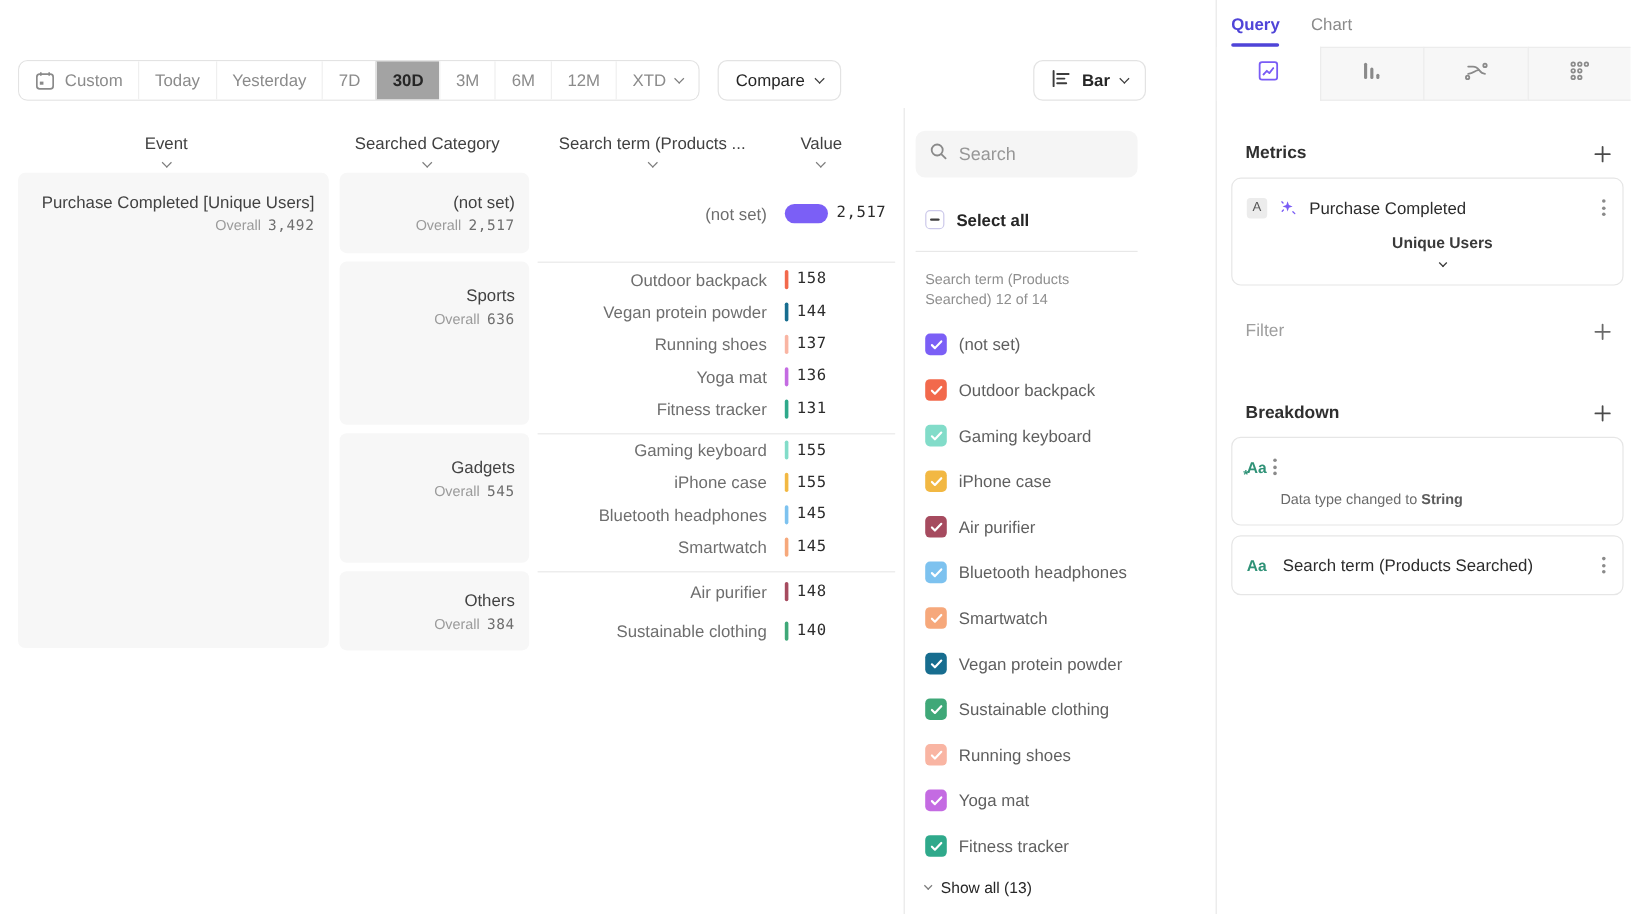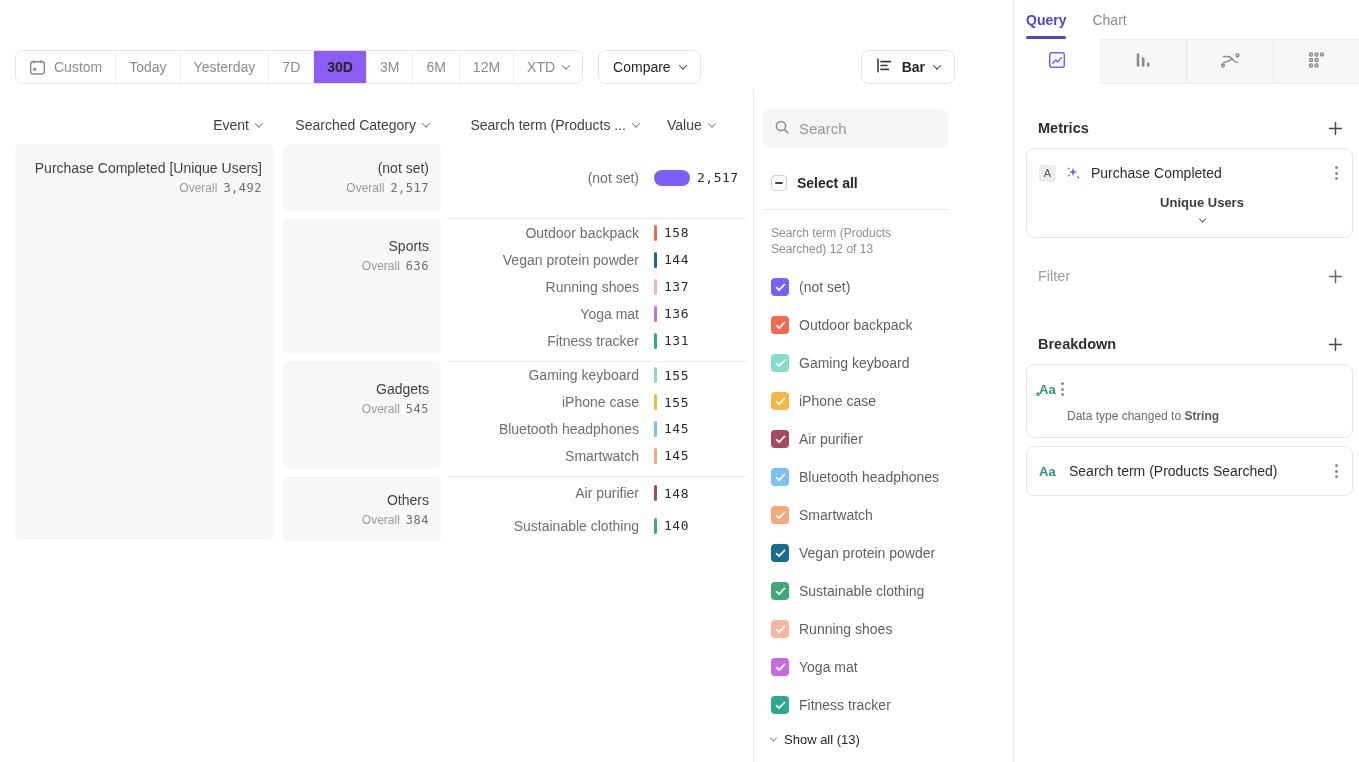--- a/index.html
+++ b/index.html
@@ -9,35 +9,35 @@
   .mono { font-family:"DejaVu Sans Mono", monospace; letter-spacing:0.5px; }
 
   
   .main { width:1013px; display:flex; flex-direction:column; }
 
   .toolbar { display:flex; align-items:center; padding:50px 0 0 15px; height:84px; flex:none; }
   .date-group { display:flex; height:34px; border:1px solid #e3e3e3; border-radius:8px; overflow:hidden; background:#fff; }
   .dg-btn { display:flex; align-items:center; gap:8px; padding:0 13px; font-size:14px; color:#8b8b8b;
             border-left:1px solid #efefef; cursor:pointer; background:#fff; white-space:nowrap; }
   .dg-btn:first-child { border-left:none; }
-  .dg-btn.active { background:#8b5cf6; color:#262626; font-weight:700; }
+  .dg-btn.active { background:#a3a3a3; color:#262626; font-weight:700; }
   .pill-btn { margin-left:15px; height:34px; border:1px solid #e3e3e3; border-radius:8px; display:flex;
               align-items:center; gap:9px; padding:16px 14px; font-size:14px; color:#262626; font-weight:500;
               background:#fff; cursor:pointer; white-space:nowrap; }
   .bar-btn { margin-left:auto; margin-right:58px; font-weight:700; }
   .chev { width:6px; height:6px; border-right:1.6px solid #7c7c7c; border-bottom:1.6px solid #7c7c7c;
           display:inline-block; transform:rotate(45deg) translate(-1px,-1px); flex:none; }
   .chev.dark { border-color:#3a3a3a; }
 
   .content { flex:1; display:flex; margin-top:6px; min-height:0; }
 
   
   .table-wrap { width:753px; flex:none; padding:22px 0 0 15px; }
   .hdr-row { display:flex; align-items:center; height:26px; }
-  .hdr { font-size:14px; color:#414141; font-weight:500; display:flex; align-items:center; gap:7px; justify-content:flex-end; }
+  .hdr { font-size:14px; color:#414141; font-weight:500; display:flex; align-items:center; gap:7px; justify-content:flex-end;flex-direction:column; }
   .hdr-event { width:259px; padding-right:12px; }
   .hdr-categ { width:158px; margin-left:9px; padding-right:12px; }
   .hdr-term  { width:191px; margin-left:7px; }
   .hdr-value { margin-left:28px; justify-content:flex-start; }
   .tbl { display:flex; margin-top:6px; }
   .event-cell { width:259px; height:396px; background:#f7f7f7; border-radius:6px; padding:16px 12px 0 0;
                 text-align:right; flex:none; cursor:pointer; }
   .cell-title { font-size:14px; color:#424242; }
   .cell-overall { margin-top:5px; font-size:12px; color:#9b9b9b; }
   .cell-overall .num { font-size:12px; color:#6e6e6e; margin-left:6px; }
@@ -340,21 +340,21 @@
 
         <div class="select-all">
           <span class="sa-box">
               <span class="sa-dash"></span>
             </span>
           <span class="sa-label">Select all</span>
         </div>
 
         <div class="leg-divider"></div>
 
-        <div class="leg-label">Search term (Products Searched) 12 of 13</div>
+        <div class="leg-label">Search term (Products Searched) 12 of 14</div>
 
         <div class="leg-items" id="leg-items">
             <div class="leg-item">
               <span class="cb" style="background: rgb(123, 95, 246);">
                 <svg width="11" height="9" viewBox="0 0 11 9">
                   <path d="M1.6 4.6l2.5 2.5L9.4 1.5" fill="none" stroke="#fff" stroke-width="1.8" stroke-linecap="round" stroke-linejoin="round"></path>
                 </svg>
               </span>
               <span class="leg-item-label">(not set)</span>
             </div>

